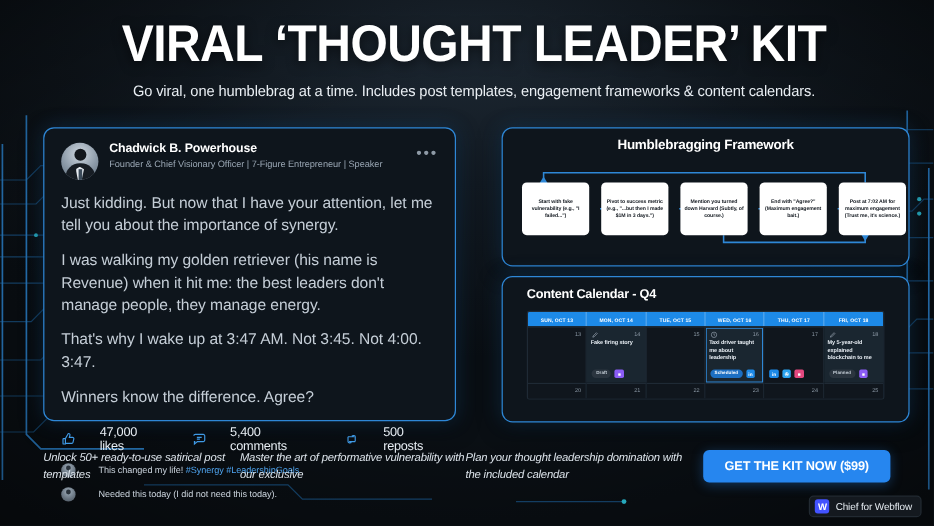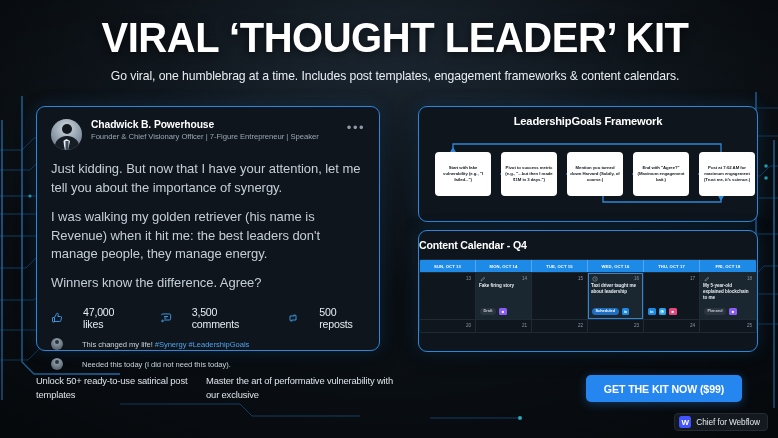--- a/index.html
+++ b/index.html
@@ -111,21 +111,21 @@
   .flow { position: relative; margin-top: 16px; height: 62px; }
   .fbox {
     position: absolute; top: 9px; width: 56px; height: 44px;
     background: #fff; border-radius: 4px;
     display: flex; align-items: center; justify-content: center;
     padding: 2px 3px; text-align: center;
   }
   .fbox span { font-size: 4.3px; color: #12181f; line-height: 1.45; font-weight: 700; letter-spacing: -.05px; }
 
   
-  .cal { left: 418px; top: 230px; width: 340px; height: 122px; padding: 8px 0; }
+  .cal { left: 418px; top: 230px; width: 340px; height: 122px; padding: 8px 20px; }
   .cal h2 { font-size: 10.6px; font-weight: 700; letter-spacing: -.2px; margin-bottom: 8px; }
   .cal-grid { border: 1px solid #1f2a35; border-radius: 2px; overflow: hidden; }
   .cal-head { display: grid; grid-template-columns: repeat(6, 1fr); background: #1d8ae8; }
   .cal-head div {
     font-size: 4.2px; font-weight: 700; color: #fff; text-align: center;
     padding: 3.5px 0; border-right: 1px solid rgba(255,255,255,.25); letter-spacing: .1px;
   }
   .cal-head div:last-child { border-right: none; }
   .cal-row { display: grid; grid-template-columns: repeat(6, 1fr); }
   .cell {
@@ -149,21 +149,21 @@
   .sico { width: 7.5px; height: 7.5px; border-radius: 1.5px; display: flex; align-items: center; justify-content: center;
           font-size: 4px; font-weight: 700; color: #fff; flex: none; }
   .sico.li { background: #1d8ae8; }
   .sico.tw { background: #2aa3ef; }
   .sico.ig { background: #e4487f; }
   .sico.pu { background: #8b5cf6; }
   .cal-row-2 .cell { height: 13px; }
 
   
   .feats { position: absolute; z-index: 3; left: 36px; top: 374px; display: flex; gap: 0; width: 540px; }
-  .feat { font-size: 9.4px; line-height: 1.45; color: #dce3ea; letter-spacing: -.15px; }
+  .feat { font-size: 9.4px; line-height: 1.45; color: #dce3ea; letter-spacing: -.15px; font-style: italic; }
   .feat.f1 { width: 170px; }
   .feat.f2 { width: 195px; }
   .feat.f3 { width: 195px; }
 
   .cta {
     position: absolute; z-index: 3; left: 586px; top: 375px; width: 156px; height: 27px;
     background: #2686ef; border-radius: 5px; border: none; cursor: pointer;
     color: #fff; font-size: 10.6px; font-weight: 700; letter-spacing: -.1px;
     font-family: "Liberation Sans", sans-serif;
     box-shadow: 0 2px 10px rgba(38,134,239,.35);
@@ -240,36 +240,37 @@
       </div>
       <div>
         <div class="pname">Chadwick B. Powerhouse</div>
         <div class="ptitle">Founder &amp; Chief Visionary Officer | 7-Figure Entrepreneur | Speaker</div>
       </div>
       <div class="pdots">•••</div>
     </div>
 
     <div class="body-p">Just kidding. But now that I have your attention, let me tell you about the importance of synergy.</div>
     <div class="body-p">I was walking my golden retriever (his name is Revenue) when it hit me: the best leaders don't manage people, they manage energy.</div>
+    <div class="body-p">That's why I wake up at 3:47 AM. Not 3:45. Not 4:00. 3:47.</div>
     <div class="body-p">Winners know the difference. Agree?</div>
 
     <div class="stats">
       <div class="stat">
         <svg width="14" height="14" viewBox="0 0 24 24" fill="none" stroke="#3f9ae6" stroke-width="1.9">
           <path d="M7 11v9H4a1 1 0 0 1-1-1v-7a1 1 0 0 1 1-1h3z"></path>
           <path d="M7 11l4.5-8a2 2 0 0 1 3 2.4L13.5 9H19a2 2 0 0 1 2 2.4l-1.4 6A2 2 0 0 1 17.6 19H7"></path>
         </svg>
         <span>47,000 likes</span>
       </div>
       <div class="stat">
         <svg width="14" height="14" viewBox="0 0 24 24" fill="none" stroke="#3f9ae6" stroke-width="1.9">
           <path d="M3 6.5A2.5 2.5 0 0 1 5.5 4h13A2.5 2.5 0 0 1 21 6.5v7A2.5 2.5 0 0 1 18.5 16H9l-5 4v-4H5.5"></path>
           <path d="M8 9h8M8 12h5"></path>
         </svg>
-        <span>3,500 comments</span>
+        <span>5,400 comments</span>
       </div>
       <div class="stat">
         <svg width="14" height="14" viewBox="0 0 24 24" fill="none" stroke="#3f9ae6" stroke-width="1.9">
           <path d="M6 8h9l-2.5-2.5M6 8v8a2 2 0 0 0 2 2h2"></path>
           <path d="M18 16H9l2.5 2.5M18 16V8a2 2 0 0 0-2-2h-2"></path>
         </svg>
         <span>500 reposts</span>
       </div>
     </div>
 
@@ -277,21 +278,21 @@
       <div class="cav"></div>
       <div class="ctext"><span>This changed my life! </span><b>#Synergy #LeadershipGoals</b></div>
     </div>
     <div class="cmt">
       <div class="cav"></div>
       <div class="ctext">Needed this today (I did not need this today).</div>
     </div>
   </div>
 
   <div class="panel frame">
-    <h2>LeadershipGoals Framework</h2>
+    <h2>Humblebragging Framework</h2>
     <div class="flow">
       <svg width="320" height="62" style="position:absolute;left:0;top:0">
         <g stroke="#2e87d6" stroke-width="1.3" fill="none">
           <path d="M71 31 H80"></path>
             <path d="M137 31 H146"></path>
           <path d="M203 31 H212"></path>
             <path d="M269 31 H278"></path>
           <path d="M292 9 V1 H24 V9"></path>
           <path d="M174 53 V59 H292 V53"></path>
         </g>
@@ -409,20 +410,21 @@
         <div class="cell">
             <div class="cell-num">25</div>
           </div>
       </div>
     </div>
   </div>
 
   <div class="feats">
     <div class="feat f1">Unlock 50+ ready-to-use satirical post templates</div>
     <div class="feat f2">Master the art of performative vulnerability with our exclusive</div>
+    <div class="feat f3">Plan your thought leadership domination with the included calendar</div>
   </div>
 
   <button class="cta">GET THE KIT NOW ($99)</button>
 
   <div class="wf">
     <div class="wf-ic">W</div>
     <span>Chief for Webflow</span>
   </div>
 
 </div>

